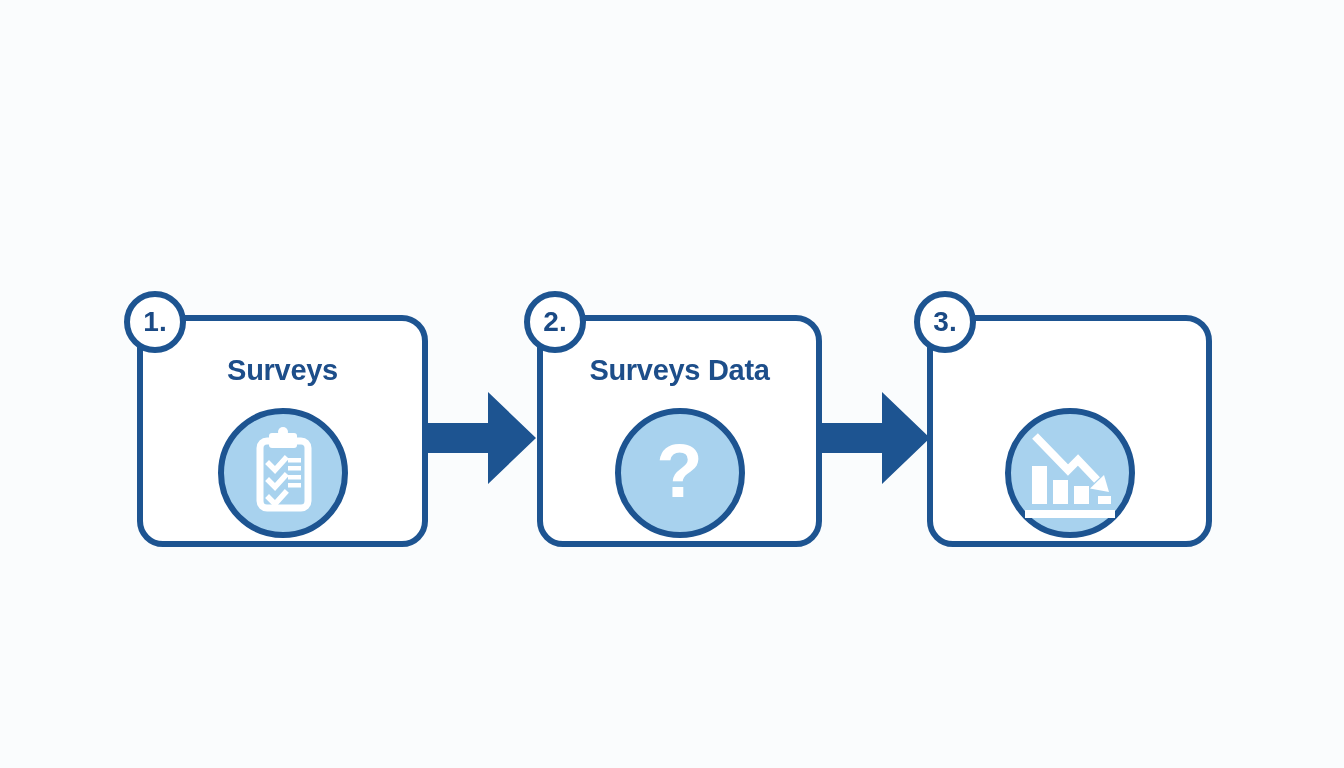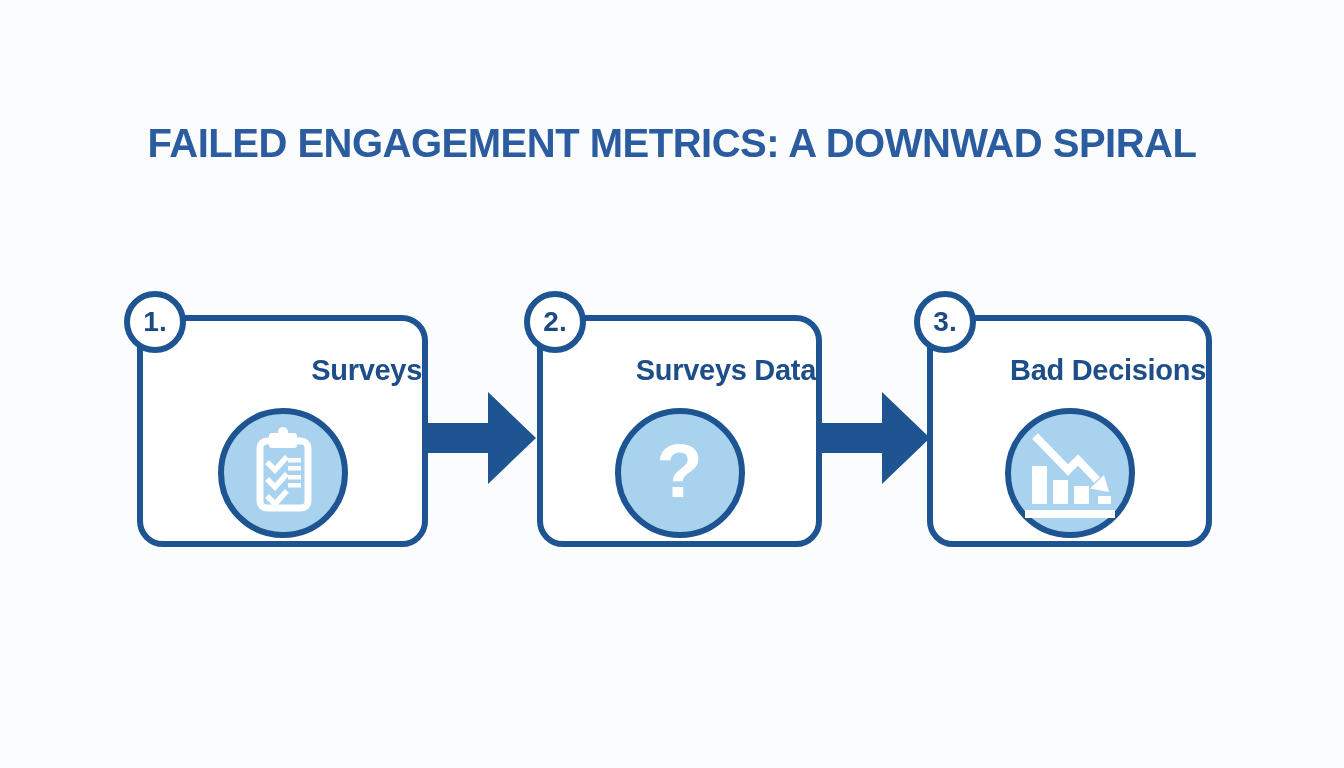--- a/index.html
+++ b/index.html
@@ -54,21 +54,21 @@
     font-size: 28px;
     font-weight: bold;
     color: #1b4a85;
     z-index: 2;
   }
   .step-label {
     position: absolute;
     top: 33px;
     left: 0;
     width: 100%;
-    text-align: right;
+    text-align: center;
     font-size: 29px;
     font-weight: bold;
     letter-spacing: -0.3px;
     color: #1d4e8a;
   }
   .icon-circle {
     position: absolute;
     top: 87px;
     left: 50%;
     transform: translateX(-50%);
@@ -95,21 +95,20 @@
     top: 392px;
   }
   .arrow-1 { left: 424px; }
   .arrow-2 { left: 818px; }
 </style>
 </head>
 <body>
 
 <div class="canvas">
 
-  <h1 class="title">FAILED ENGAGEMENT METRICS: A DOWNWAD SPIRAL</h1>
 
   <div class="step step-1">
     <div class="badge">
       <span>1.</span>
     </div>
     <div class="step-label">Surveys</div>
     <div class="icon-circle">
       <svg width="118" height="118" viewBox="0 0 118 118">
         <rect x="36" y="27" width="48" height="67" rx="7" fill="none" stroke="#ffffff" stroke-width="7"></rect>
         <circle cx="59" cy="18" r="5" fill="#ffffff"></circle>
@@ -140,21 +139,20 @@
   </div>
 
   <svg class="arrow arrow-2" width="112" height="92" viewBox="0 0 112 92">
     <polygon points="0,31 64,31 64,0 112,46 64,92 64,61 0,61" fill="#1d5491"></polygon>
   </svg>
 
   <div class="step step-3">
     <div class="badge">
       <span>3.</span>
     </div>
-    <div class="step-label">Bad Decisions</div>
     <div class="icon-circle">
       <svg width="118" height="118" viewBox="0 0 118 118">
         <rect x="14" y="96" width="90" height="8" fill="#ffffff"></rect>
         <rect x="21" y="52" width="15" height="38" fill="#ffffff"></rect>
         <rect x="42" y="66" width="15" height="24" fill="#ffffff"></rect>
         <rect x="63" y="72" width="15" height="18" fill="#ffffff"></rect>
         <rect x="87" y="82" width="13" height="8" fill="#ffffff"></rect>
         <polyline points="24,22 57,56 67,46 86,66" fill="none" stroke="#ffffff" stroke-width="8"></polyline>
         <polygon points="98,78 79,74.5 93,61" fill="#ffffff"></polygon>
       </svg>

